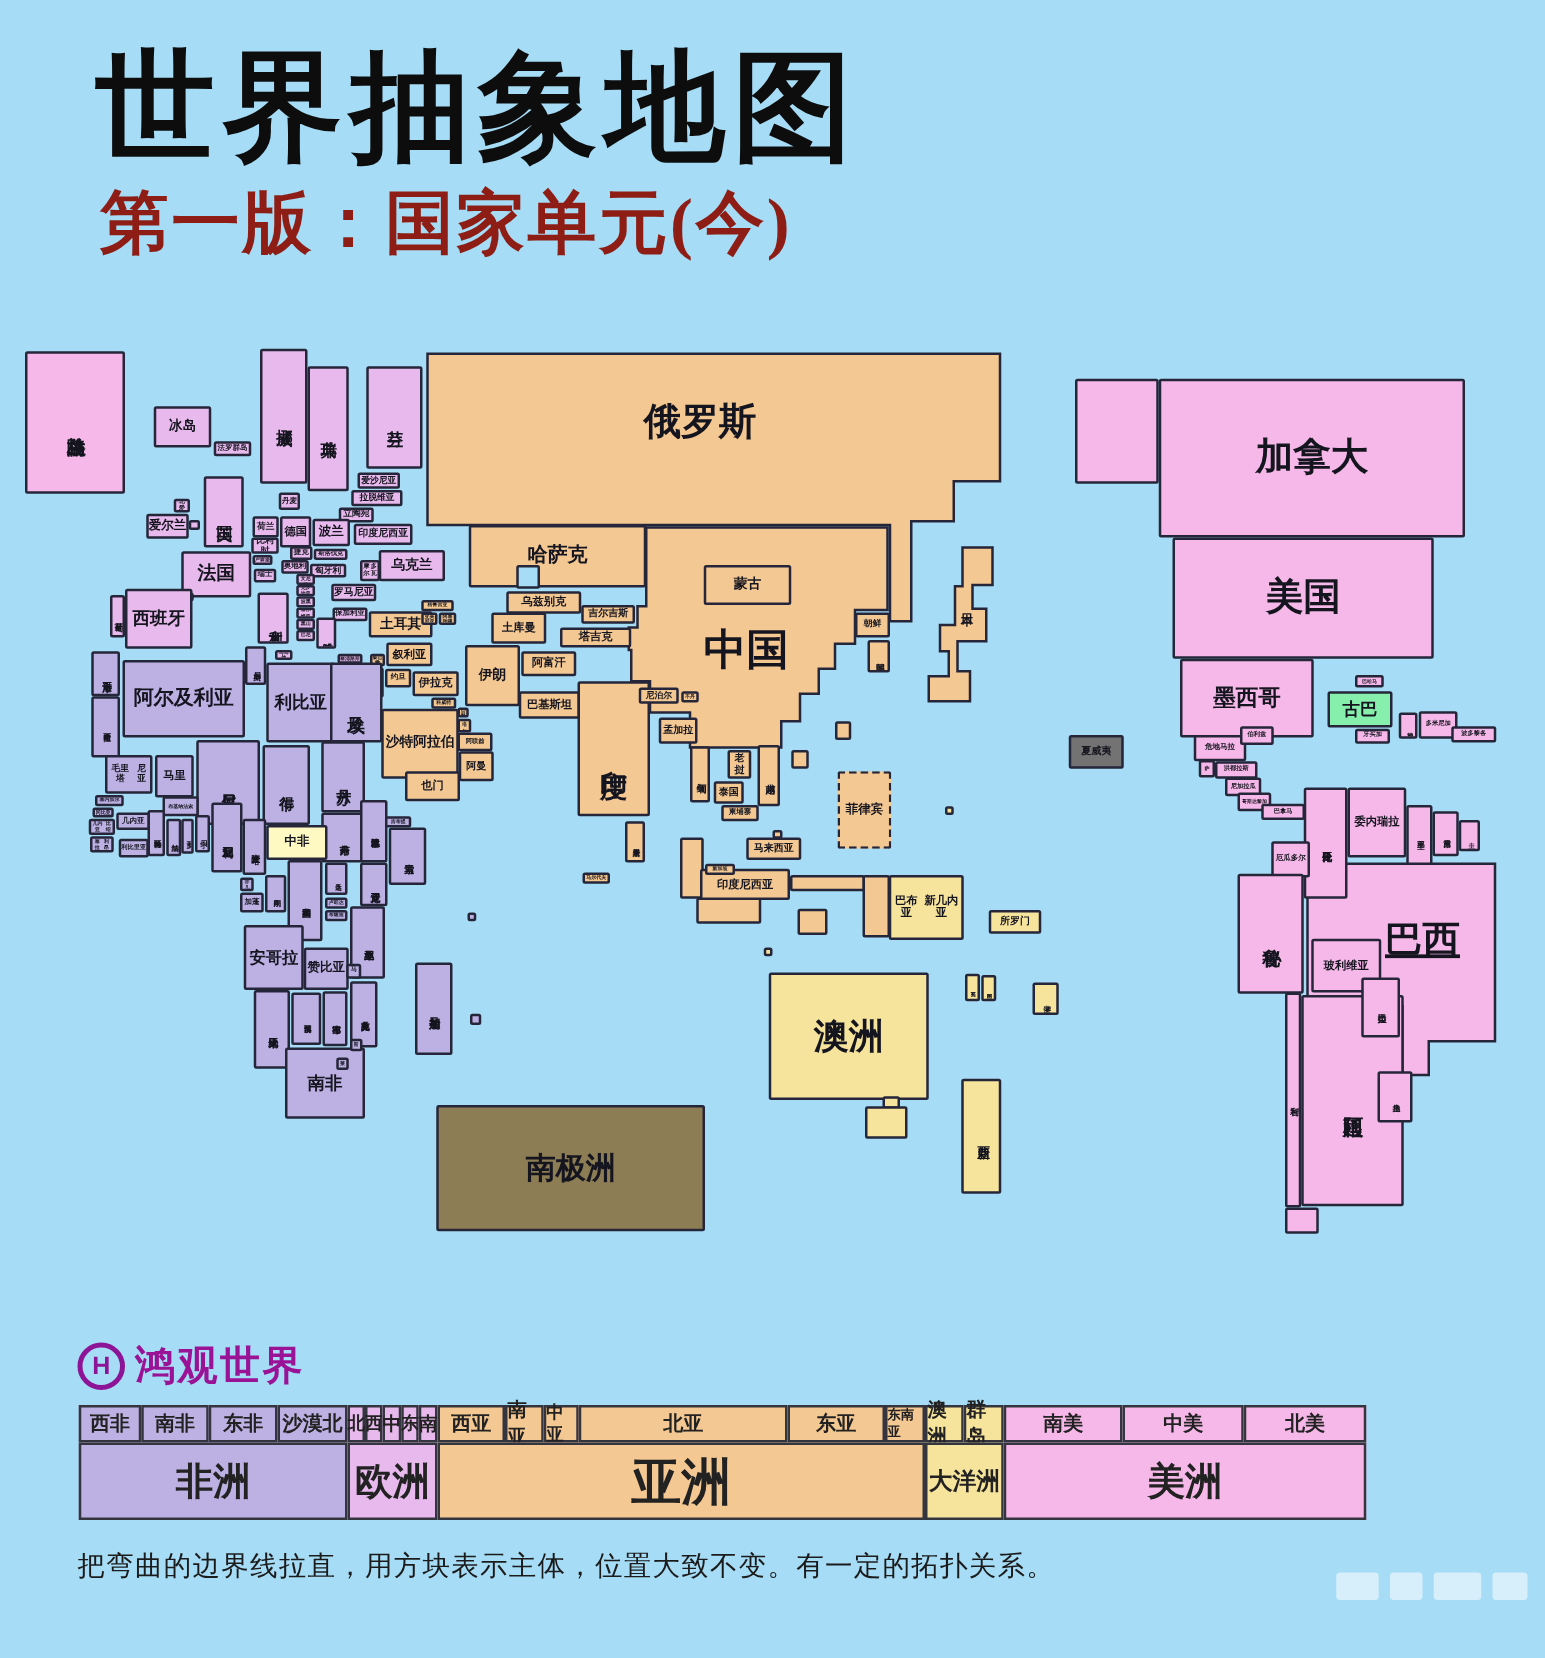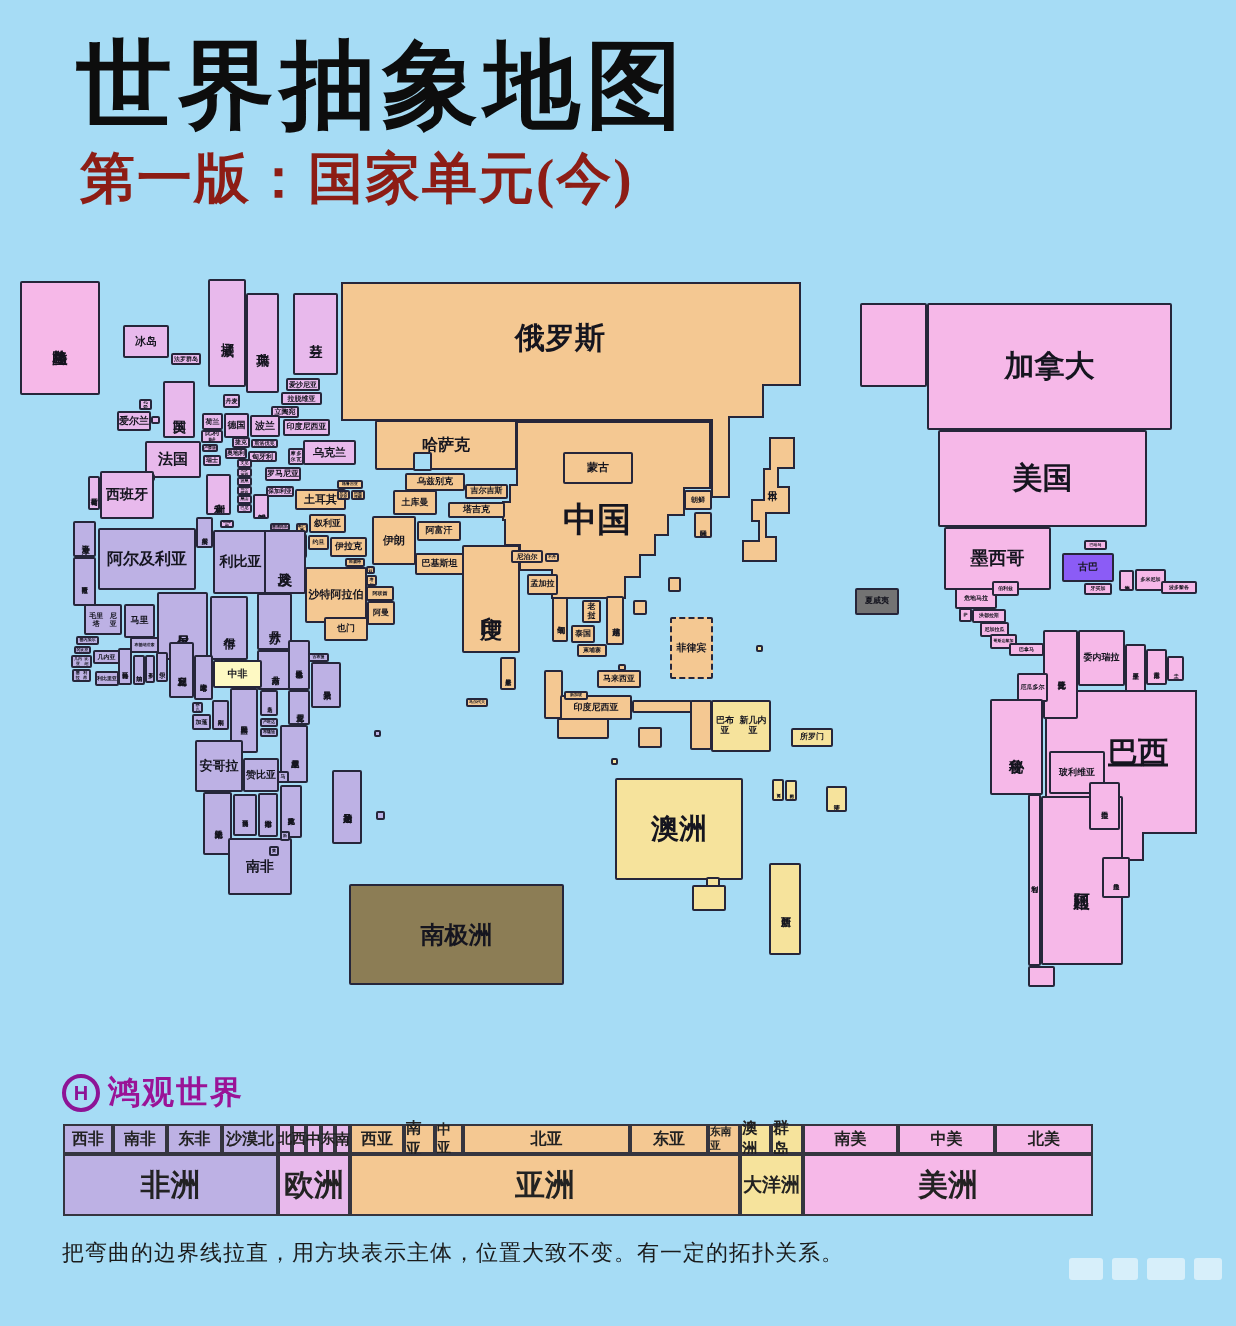--- a/index.html
+++ b/index.html
@@ -245,21 +245,21 @@
       <div class="box v" title="斐济" style="left: 826px; top: 786px; width: 21px; height: 26px; background: rgb(246, 227, 156); font-size: 6px;">斐济</div>
       <div class="box v" title="新西兰" style="left: 769px; top: 863px; width: 32px; height: 92px; background: rgb(246, 227, 156); font-size: 10px;">新西兰</div>
       <div class="box" style="left: 756px; top: 645px; width: 7px; height: 7px; background: rgb(246, 227, 156);"></div>
       <div class="box" style="left: 611px; top: 758px; width: 7px; height: 7px; background: rgb(246, 227, 156);"></div>
       <div class="box" style="left: 860px; top: 303px; width: 67px; height: 84px; background: rgb(246, 184, 232);"></div>
       <div class="box" title="美国" style="left: 938px; top: 430px; width: 209px; height: 97px; background: rgb(246, 184, 232); font-size: 30px;">美国</div>
       <div class="box" title="加拿大" style="left: 927px; top: 303px; width: 245px; height: 127px; background: rgb(246, 184, 232); font-size: 30px;">加拿大</div>
       <div class="box" title="墨西哥" style="left: 944px; top: 527px; width: 107px; height: 63px; background: rgb(246, 184, 232); font-size: 18px;">墨西哥</div>
       <div class="box" title="夏威夷" style="left: 855px; top: 588px; width: 44px; height: 27px; background: #737373; font-size: 8px;">夏威夷</div>
       <div class="box" title="巴哈马" style="left: 1084px; top: 540px; width: 23px; height: 10px; background: rgb(246, 184, 232); font-size: 4px;">巴哈马</div>
-      <div class="box" title="古巴" style="left: 1062px; top: 553px; width: 52px; height: 29px; background: #8b5cf6; font-size: 10px;">古巴</div>
+      <div class="box" title="古巴" style="left: 1062px; top: 553px; width: 52px; height: 29px; background: #86efac; font-size: 14px;">古巴</div>
       <div class="box" title="牙买加" style="left: 1084px; top: 583px; width: 28px; height: 12px; background: rgb(246, 184, 232); font-size: 5px;">牙买加</div>
       <div class="box v" title="海地" style="left: 1119px; top: 570px; width: 15px; height: 21px; background: rgb(246, 184, 232); font-size: 5px;">海地</div>
       <div class="box" title="多米尼加" style="left: 1135px; top: 569px; width: 31px; height: 22px; background: rgb(246, 184, 232); font-size: 5px;">
         <div>多米</div>
         <div>尼加</div>
       </div>
       <div class="box" title="波多黎各" style="left: 1161px; top: 581px; width: 36px; height: 13px; background: rgb(246, 184, 232); font-size: 5px;">波多黎各</div>
       <div class="box" title="危地马拉" style="left: 955px; top: 588px; width: 42px; height: 21px; background: rgb(246, 184, 232); font-size: 6px;">危地马拉</div>
       <div class="box" title="伯利兹" style="left: 992px; top: 581px; width: 27px; height: 15px; background: rgb(246, 184, 232); font-size: 5px;">伯利兹</div>
       <div class="box" title="萨" style="left: 959px; top: 608px; width: 13px; height: 14px; background: rgb(246, 184, 232); font-size: 4px;">萨</div>
@@ -300,21 +300,21 @@
     <div class="lg-cell" style="left: 306px; top: 1124px; width: 15px; height: 30px; background: rgb(232, 185, 236); font-size: 15px;">中</div>
     <div class="lg-cell" style="left: 321px; top: 1124px; width: 14px; height: 30px; background: rgb(232, 185, 236); font-size: 14px;">东</div>
     <div class="lg-cell" style="left: 335px; top: 1124px; width: 15px; height: 30px; background: rgb(232, 185, 236); font-size: 15px;">南</div>
     <div class="lg-cell" style="left: 278px; top: 1154px; width: 72px; height: 62px; background: rgb(232, 185, 236); font-size: 30px;">欧洲</div>
     <div class="lg-cell" style="left: 350px; top: 1124px; width: 54px; height: 30px; background: rgb(244, 200, 146); font-size: 16px;">西亚</div>
     <div class="lg-cell" style="left: 404px; top: 1124px; width: 31px; height: 30px; background: rgb(244, 200, 146); font-size: 15.5px;">南亚</div>
     <div class="lg-cell" style="left: 435px; top: 1124px; width: 28px; height: 30px; background: rgb(244, 200, 146); font-size: 14px;">中亚</div>
     <div class="lg-cell" style="left: 463px; top: 1124px; width: 167px; height: 30px; background: rgb(244, 200, 146); font-size: 16px;">北亚</div>
     <div class="lg-cell" style="left: 630px; top: 1124px; width: 78px; height: 30px; background: rgb(244, 200, 146); font-size: 16px;">东亚</div>
     <div class="lg-cell" style="left: 708px; top: 1124px; width: 32px; height: 30px; background: rgb(244, 200, 146); font-size: 10.6667px;">东南亚</div>
-    <div class="lg-cell" style="left: 350px; top: 1154px; width: 390px; height: 62px; background: rgb(244, 200, 146); font-size: 30px;">亚洲</div>
+    <div class="lg-cell" style="left: 350px; top: 1154px; width: 390px; height: 62px; background: rgb(244, 200, 146); font-size: 40px;">亚洲</div>
     <div class="lg-cell" style="left: 740px; top: 1124px; width: 31px; height: 30px; background: rgb(246, 227, 156); font-size: 15.5px;">澳洲</div>
     <div class="lg-cell" style="left: 771px; top: 1124px; width: 32px; height: 30px; background: rgb(246, 227, 156); font-size: 16px;">群岛</div>
     <div class="lg-cell" style="left: 740px; top: 1154px; width: 63px; height: 62px; background: rgb(246, 227, 156); font-size: 19px;">大洋洲</div>
     <div class="lg-cell" style="left: 803px; top: 1124px; width: 95px; height: 30px; background: rgb(246, 184, 232); font-size: 16px;">南美</div>
     <div class="lg-cell" style="left: 898px; top: 1124px; width: 97px; height: 30px; background: rgb(246, 184, 232); font-size: 16px; text-align: center;">中美</div>
     <div class="lg-cell" style="left: 995px; top: 1124px; width: 98px; height: 30px; background: rgb(246, 184, 232); font-size: 16px;">北美</div>
     <div class="lg-cell" style="left: 803px; top: 1154px; width: 290px; height: 62px; background: rgb(246, 184, 232); font-size: 30px;">美洲</div>
   </div>
 
 <div id="logo">

